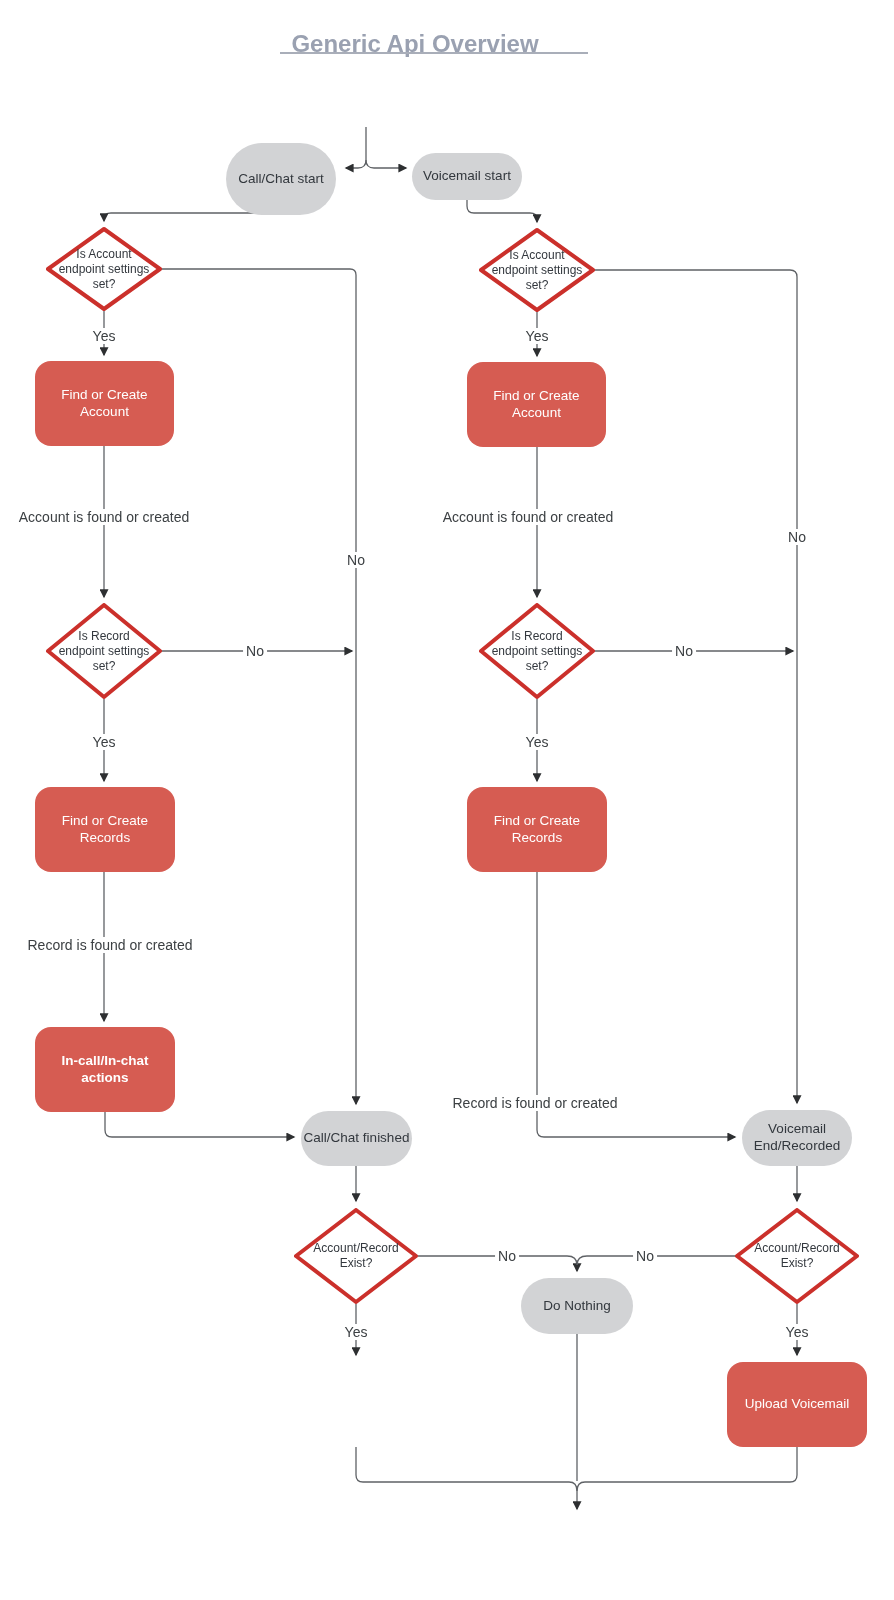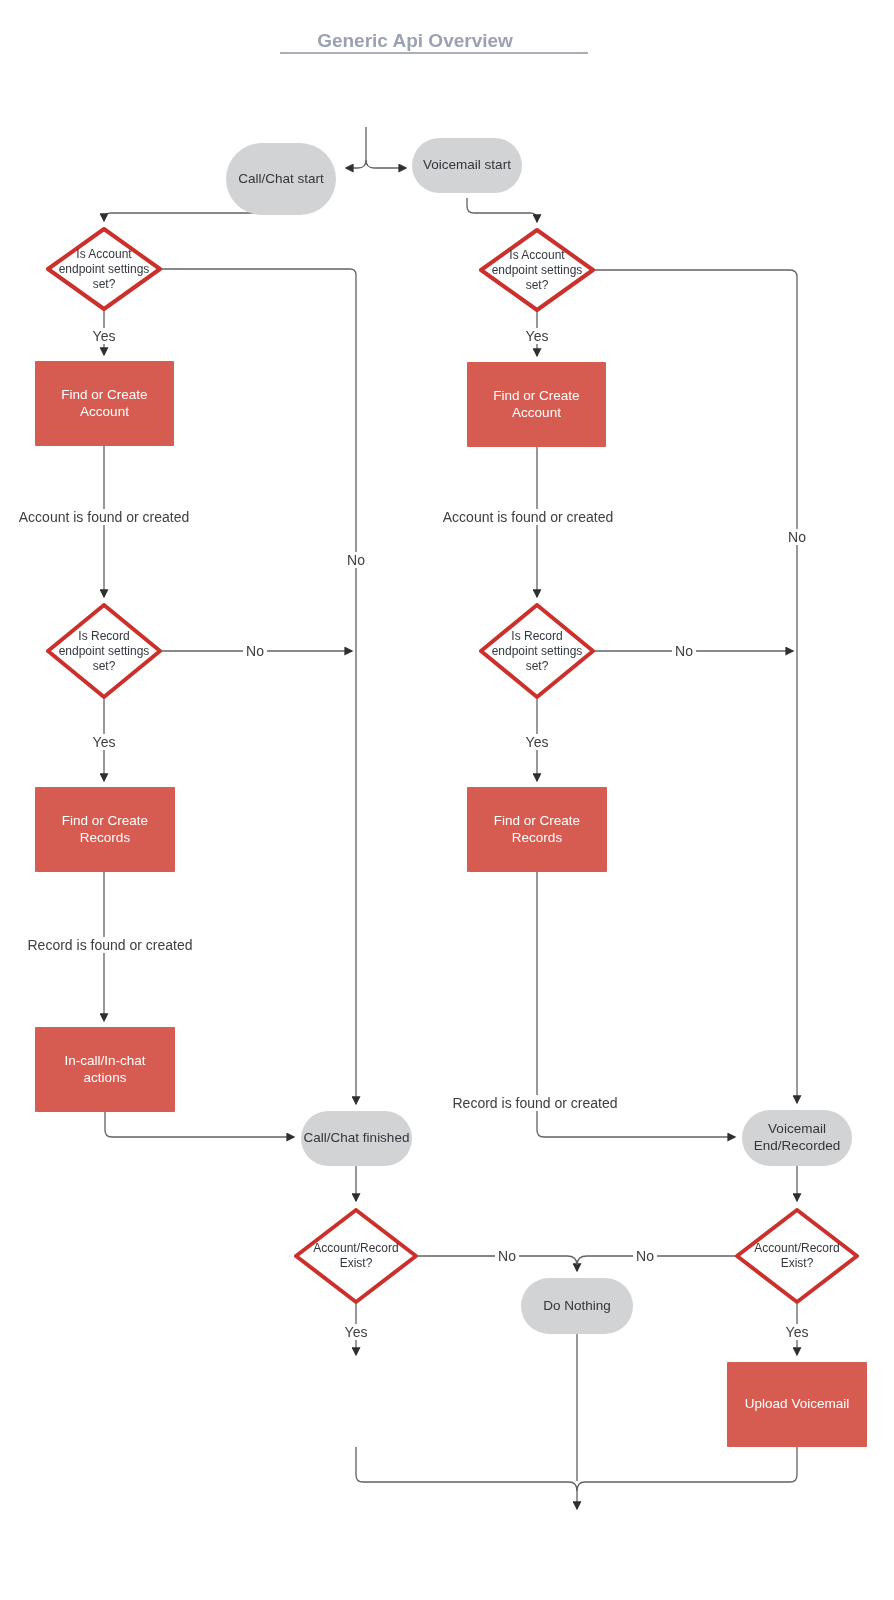--- a/index.html
+++ b/index.html
@@ -2,33 +2,33 @@
 <html><head>
 <meta charset="utf-8">
 <style>
   html,body{margin:0;padding:0;background:#ffffff;}
   .canvas{
     position:relative;width:894px;height:1600px;background:#ffffff;overflow:hidden;
     font-family:"Liberation Sans", sans-serif;
   }
   .title{
     position:absolute;left:415px;top:30px;transform:translateX(-50%);
-    font-size:19px;font-weight:bold;color:var(--title);white-space:nowrap;
+    font-size:24px;font-weight:bold;color:var(--title);white-space:nowrap;
   }
   .title-underline{
     position:absolute;left:280px;top:52px;width:308px;height:0;
     border-top:2px solid var(--underline);
   }
   svg.edges{position:absolute;left:0;top:0;}
   .edge{stroke:var(--line);stroke-width:1.3;fill:none;}
   .arrowhead{fill:var(--arrow);stroke:none;}
   .node{position:absolute;display:flex;align-items:center;justify-content:center;
     text-align:center;box-sizing:border-box;line-height:1.25;}
   .pill{background:var(--pill_fill);border-radius:999px;color:var(--pill_text);font-size:13.5px;}
-  .action{background:var(--red_fill);border-radius:1px;color:var(--red_text);font-size:13.5px;padding:4px 10px;}
+  .action{background:var(--red_fill);border-radius:16px;color:var(--red_text);font-size:13.5px;padding:4px 10px;}
   .diamond{font-size:12px;color:var(--diamond_text);}
   .diamond svg{position:absolute;left:0;top:0;}
   .dshape{fill:var(--diamond_fill);stroke:var(--diamond_border);stroke-width:4;stroke-linejoin:round;}
   .nlabel{position:relative;z-index:2;white-space:pre-line;}
   .elabel{
     position:absolute;transform:translate(-50%,-50%);background:#ffffff;
     padding:0 3px;font-size:14px;color:var(--label_text);white-space:nowrap;z-index:3;
   }
 </style>
 </head>
@@ -69,21 +69,21 @@
     <path class="edge" marker-end="url(#arw)" d="M356,1304 L356,1355"></path>
     <path class="edge" marker-end="url(#arw)" d="M797,1304 L797,1355"></path>
     <path class="edge" d="M577,1334 L577,1481"></path>
     <path class="edge" marker-end="url(#arw)" d="M356,1447 L356,1475 Q356,1482 363,1482 L569,1482 Q577,1482 577,1491 L577,1509"></path>
     <path class="edge" d="M797,1447 L797,1475 Q797,1482 790,1482 L585,1482 Q577,1482 577,1491"></path>
   </svg>
 
   <div class="node pill" style="left:226px;top:143px;width:110px;height:72px;">
     <span class="nlabel">Call/Chat start</span>
   </div>
-  <div class="node pill" style="left:412px;top:138px;width:110px;height:55px;">
+  <div class="node pill" style="left:412px;top:153px;width:110px;height:47px;">
     <span class="nlabel">Voicemail start</span>
   </div>
 
   <div class="node diamond" style="left:46px;top:227px;width:116px;height:84px;">
     <svg width="116" height="84">
         <polygon class="dshape" points="58,2 114,42 58,82 2,42"></polygon>
       </svg>
     <span class="nlabel">Is Account
 endpoint settings
 set?</span>
@@ -121,21 +121,21 @@
 set?</span>
   </div>
 
   <div class="node action" style="left:35px;top:787px;width:140px;height:85px;">
     <span class="nlabel">Find or Create Records</span>
   </div>
   <div class="node action" style="left:467px;top:787px;width:140px;height:85px;">
     <span class="nlabel">Find or Create Records</span>
   </div>
 
-  <div class="node action" style="left:35px;top:1027px;width:140px;height:85px;">
+  <div class="node action" style="left:35px;top:1027px;width:140px;height:85px;font-weight:bold;">
     <span class="nlabel">In-call/In-chat actions</span>
   </div>
 
   <div class="node pill" style="left:301px;top:1111px;width:111px;height:55px;">
     <span class="nlabel">Call/Chat finished</span>
   </div>
   <div class="node pill" style="left:742px;top:1110px;width:110px;height:56px;">
     <span class="nlabel">Voicemail
 End/Recorded</span>
   </div>

